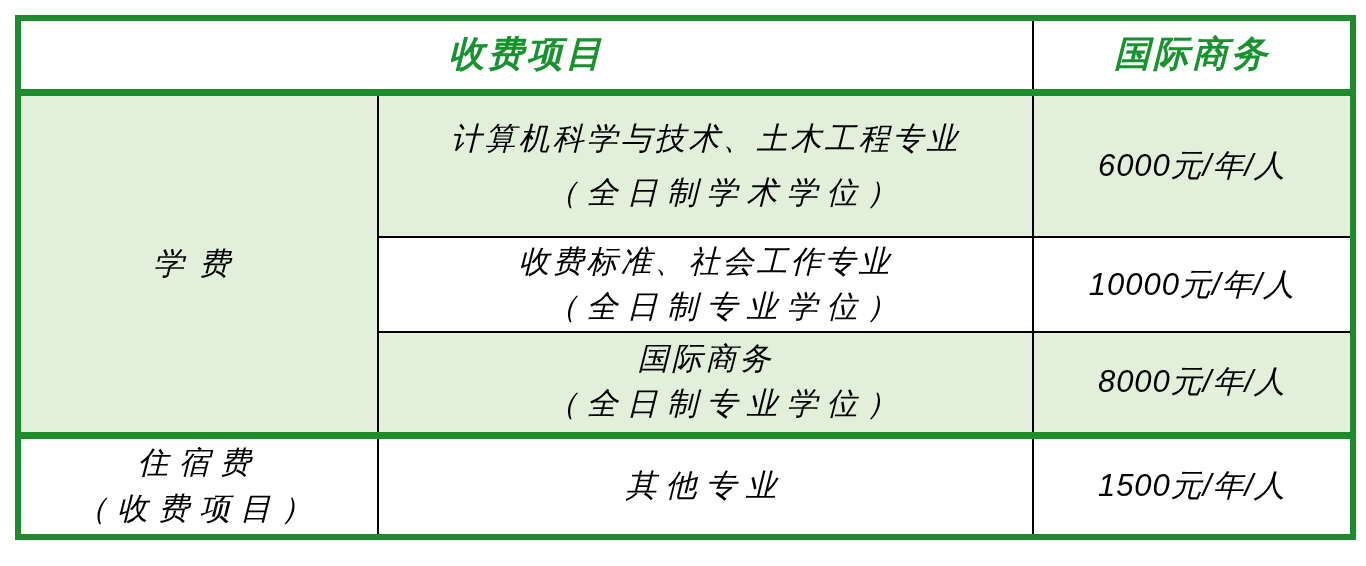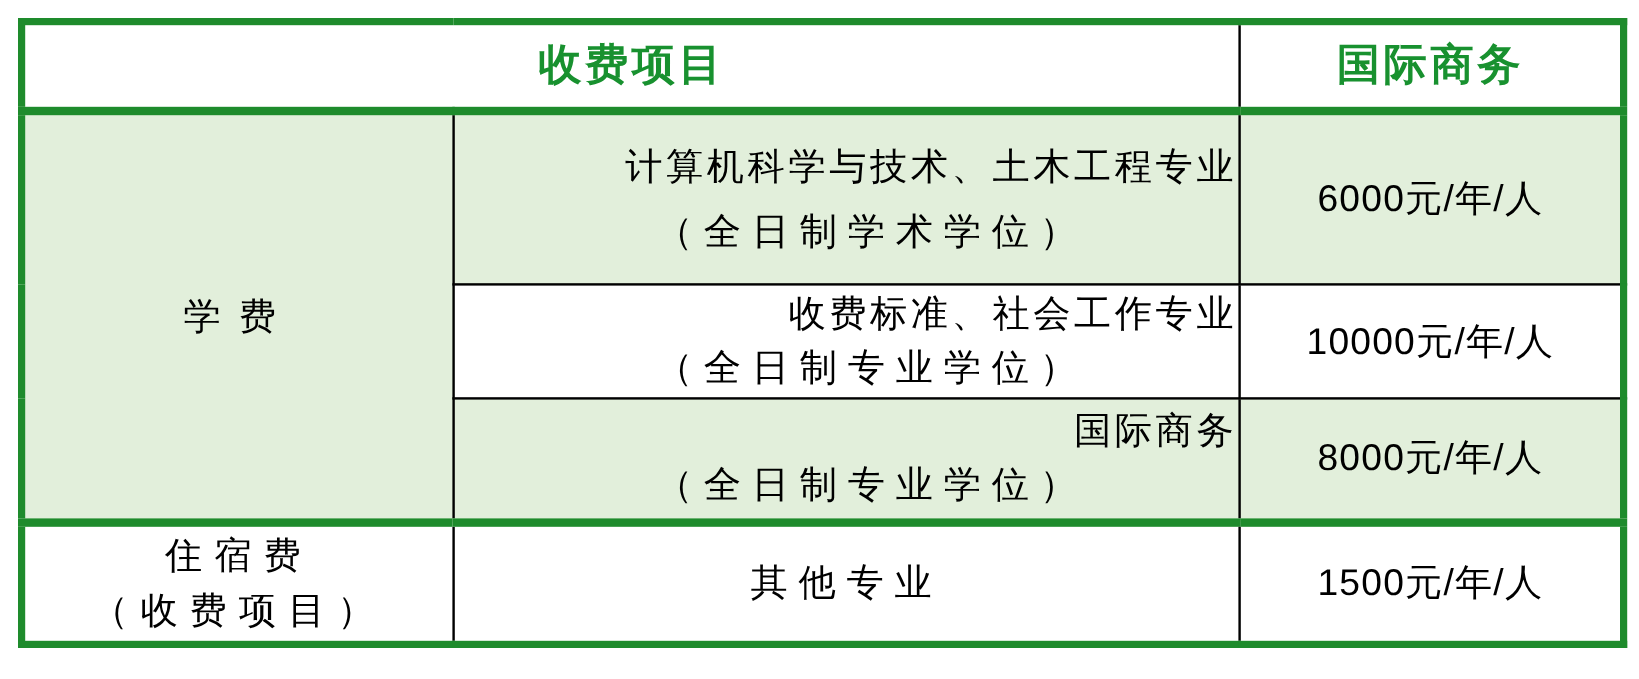--- a/index.html
+++ b/index.html
@@ -15,20 +15,21 @@
     width: 1366px;
     height: 566px;
     background: #ffffff;
     font-family: "Liberation Serif", serif;
     color: #000000;
   }
   .page {
     position: relative;
     width: 1366px;
     height: 566px;
+    font-style: italic;
   }
   table.fee-table {
     position: absolute;
     left: 15px;
     top: 15px;
     width: 1335px;
     border-collapse: collapse;
     border: 6px solid var(--border-green);
     table-layout: fixed;
     text-align: center;
@@ -64,21 +65,21 @@
 
   
   tr.r3 td { border-bottom: 7px solid var(--border-green); }
   tr.r4 td { border-top: 7px solid var(--border-green); }
 
   .line { display: block; }
   tr.r1 .line { line-height: 1.75; }
   tr.r2 .line, tr.r3 .line { line-height: 1.45; }
   tr.r4 .line { line-height: 1.5; }
 
-  .program-name { letter-spacing: 3px; text-align: right; }
+  .program-name { letter-spacing: 3px; }
   .program-degree { letter-spacing: 9px; padding-left: 42px; }
   .label-spaced { letter-spacing: 15px; margin-top: 16px; }
   .label-note { letter-spacing: 10px; }
   .item-spaced { letter-spacing: 9px; }
 
   td.fee-cell {
     font-family: "Liberation Sans", sans-serif;
     font-size: 31px;
     letter-spacing: 1px;
     margin-left: 12px;

